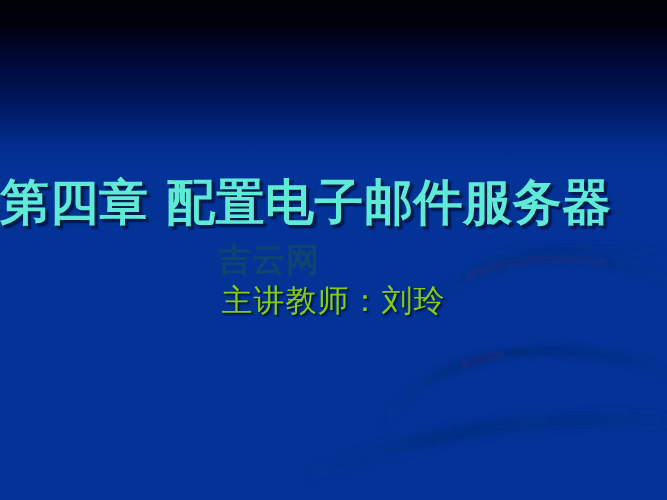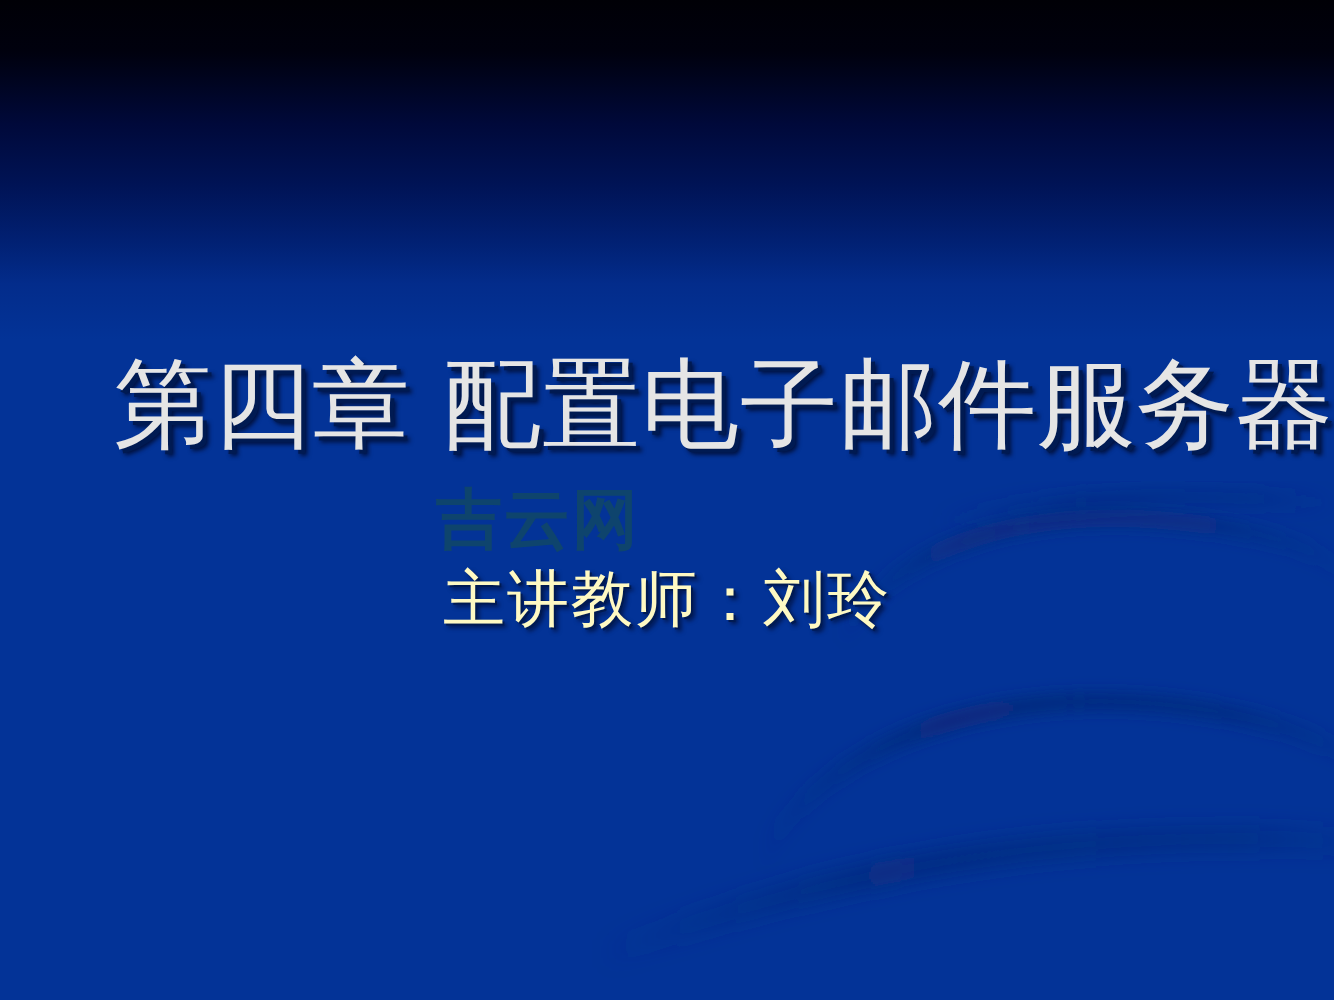--- a/index.html
+++ b/index.html
@@ -68,46 +68,46 @@
     user-select: none;
     text-align: right;
   }
 
   
   .title {
     position: absolute;
     left: 0;
     right: 0;
     top: 143px;
-    text-align: right;
+    text-align: left;
     font-family: "DejaVu Sans", "Liberation Sans", sans-serif;
     font-size: 49px;
-    font-weight: 400;
+    font-weight: 700;
     line-height: 1.1;
     letter-spacing: 0.5px;
-    color: #e5e5e5;
+    color: #5eead4;
     white-space: nowrap;
     text-shadow:
        2px 2px 0 #001a52,
        3px 3px 2px rgba(0, 10, 45, 0.85);
   }
 
   
   .subtitle {
     position: absolute;
     left: 0;
     right: 0;
     top: 283px;
     text-align: center;
     font-family: "DejaVu Serif", "Liberation Serif", serif;
     font-size: 31px;
     font-weight: 400;
     line-height: 1.1;
     letter-spacing: 1px;
-    color: #fef9c3;
+    color: #84cc16;
     white-space: nowrap;
     text-shadow:
        1px 1px 0 #001a52,
        2px 2px 2px rgba(0, 10, 45, 0.7);
   }
 </style>
 </head>
 <body>
 
 <div class="slide">

